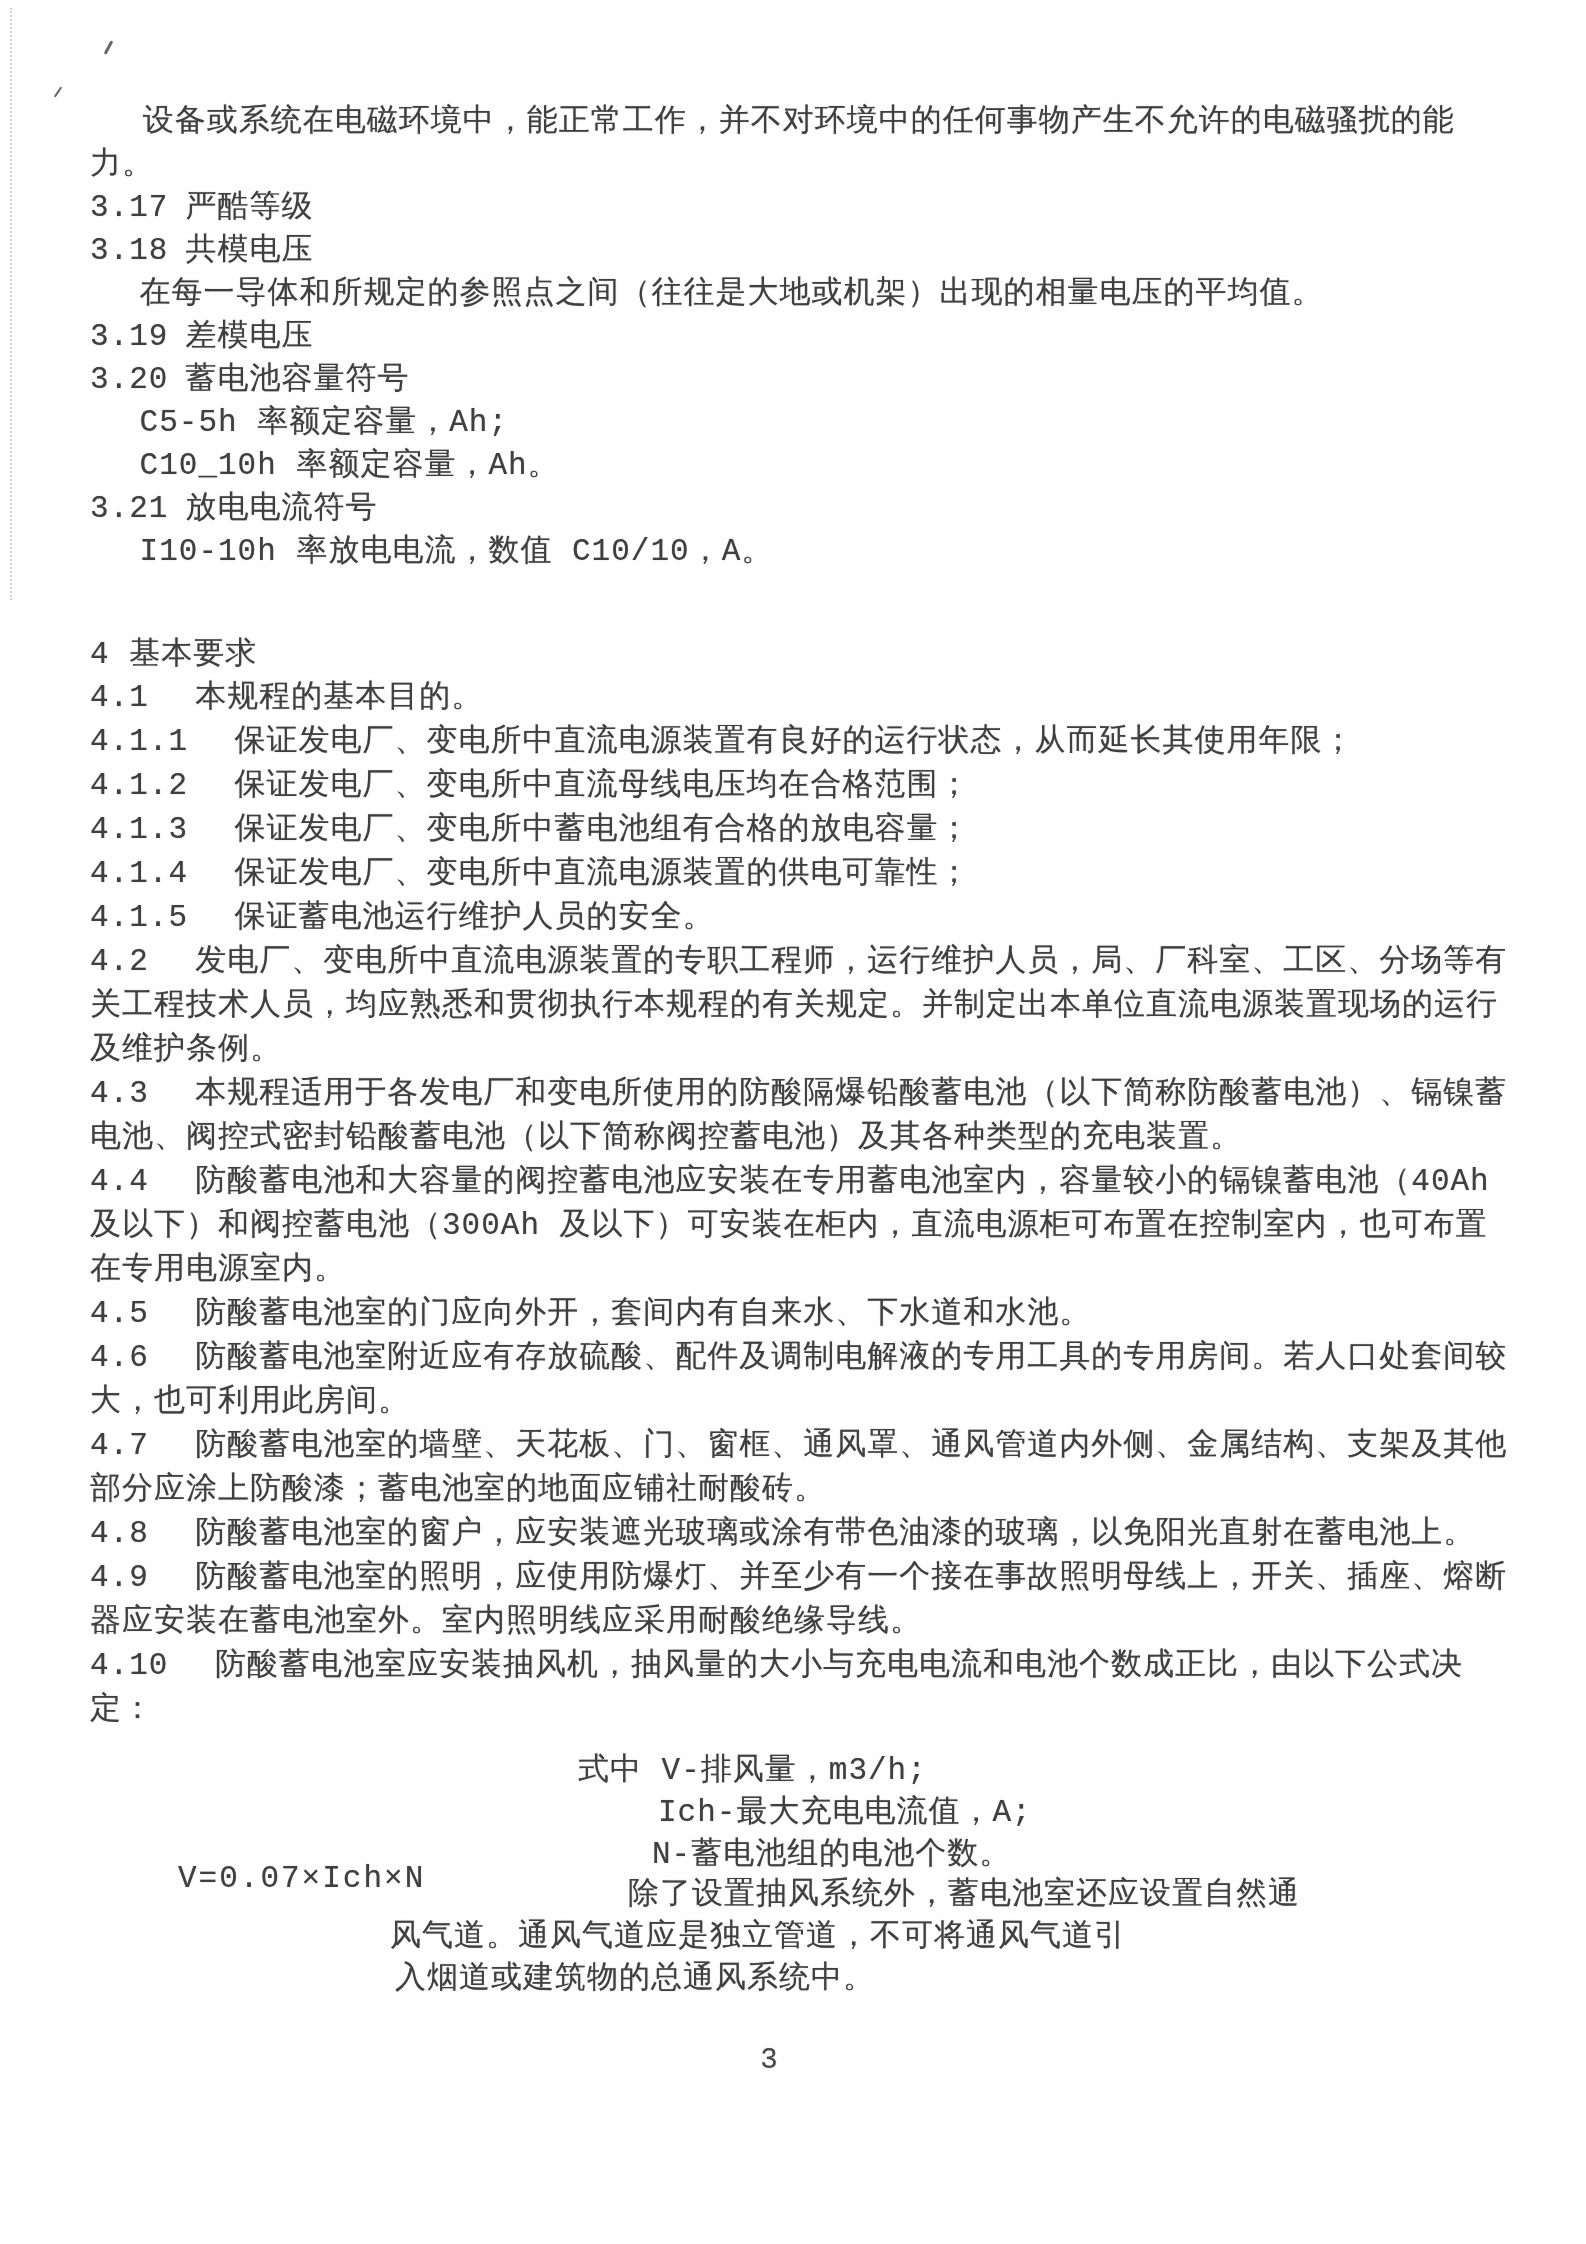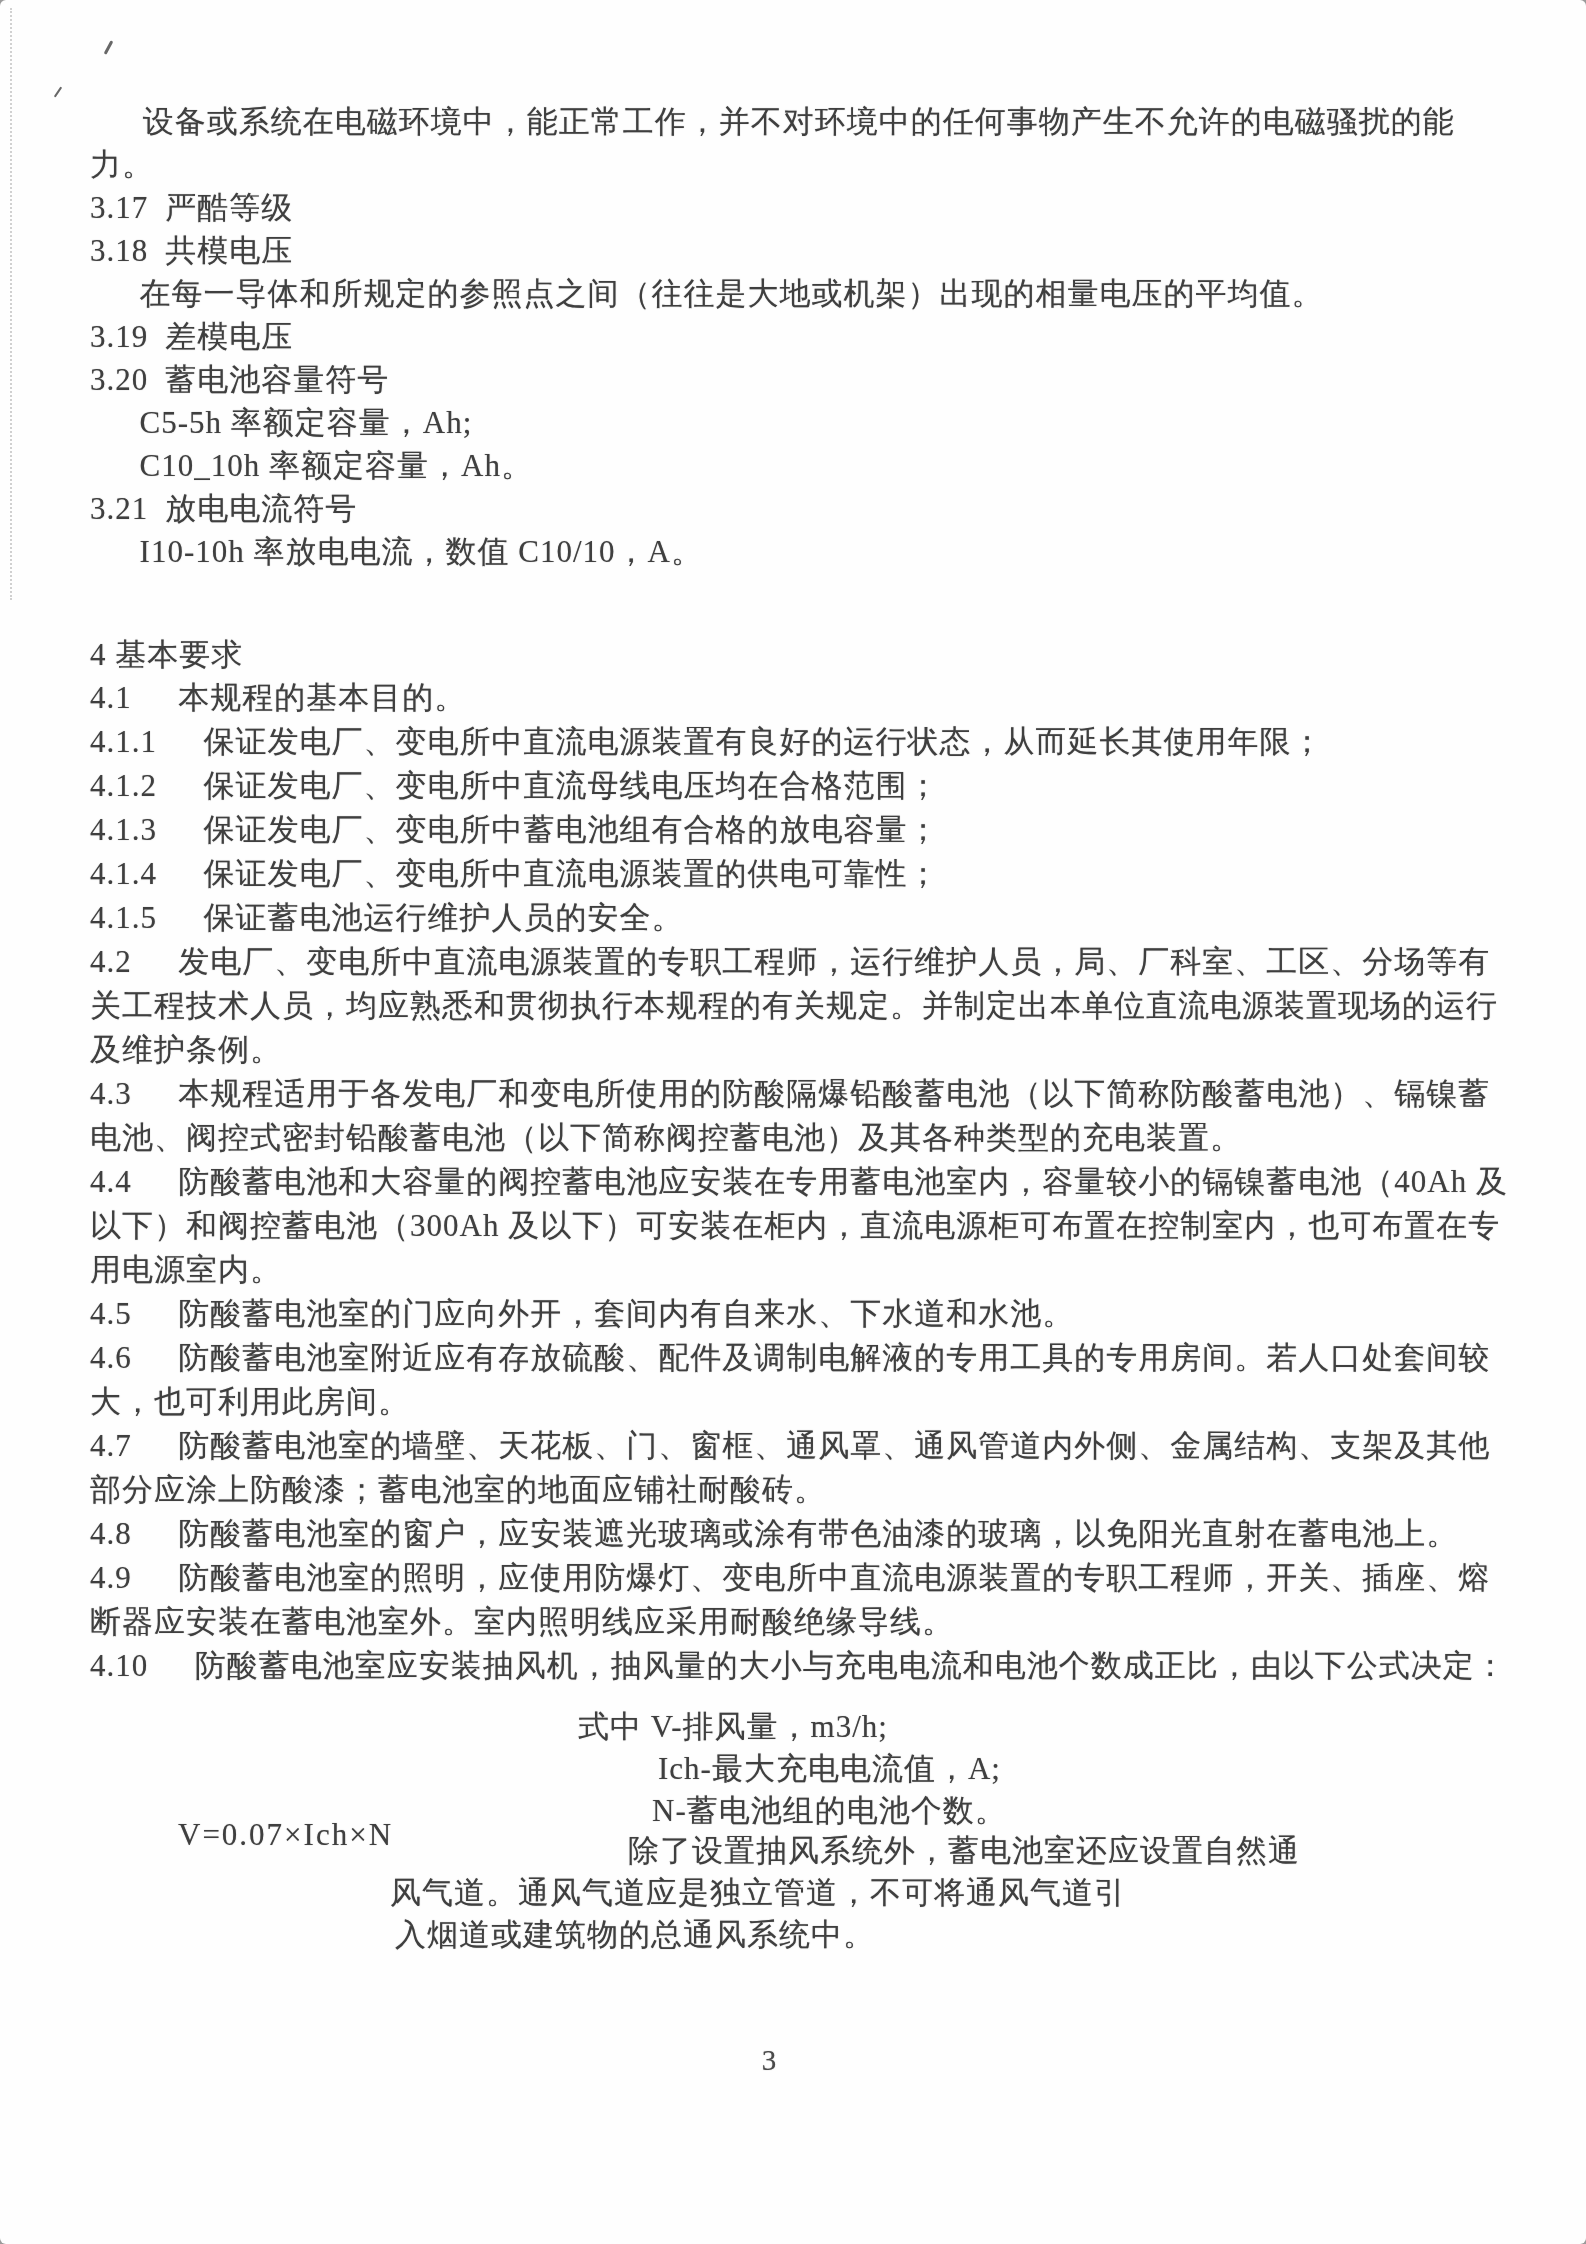--- a/index.html
+++ b/index.html
@@ -1,24 +1,23 @@
 <!DOCTYPE html>
 <html><head>
 <meta charset="utf-8">
 <style>
   html,body{margin:0;padding:0;background:#9a9a9a;}
   .page{
     position:relative;
     width:1586px;height:2244px;
     background:#fefefe;
     overflow:hidden;
-    font-family:Liberation Serif, serif;
+    font-family:Liberation Mono, monospace;
     color:#3f3f3f;
     text-shadow:0 0 1px rgba(75,75,75,.55);
-    border-radius:6px;
     -webkit-font-smoothing:antialiased;
   }
   .content{
     position:absolute;left:90px;top:100px;width:1422px;
     font-size:31px;letter-spacing:1px;line-height:43px;
   }
   .content p{margin:0;}
   .intro{text-indent:1.7em;}
   .def{padding-left:1.6em;}
   .term .num{margin-right:.55em;}
@@ -83,21 +82,21 @@
     <p class="clause"><span class="cnum">4.1.3</span><span>保证发电厂、变电所中蓄电池组有合格的放电容量；</span></p>
     <p class="clause"><span class="cnum">4.1.4</span><span>保证发电厂、变电所中直流电源装置的供电可靠性；</span></p>
     <p class="clause"><span class="cnum">4.1.5</span><span>保证蓄电池运行维护人员的安全。</span></p>
     <p class="clause"><span class="cnum">4.2</span><span>发电厂、变电所中直流电源装置的专职工程师，运行维护人员，局、厂科室、工区、分场等有关工程技术人员，均应熟悉和贯彻执行本规程的有关规定。并制定出本单位直流电源装置现场的运行及维护条例。</span></p>
     <p class="clause"><span class="cnum">4.3</span><span>本规程适用于各发电厂和变电所使用的防酸隔爆铅酸蓄电池（以下简称防酸蓄电池）、镉镍蓄电池、阀控式密封铅酸蓄电池（以下简称阀控蓄电池）及其各种类型的充电装置。</span></p>
     <p class="clause"><span class="cnum">4.4</span><span>防酸蓄电池和大容量的阀控蓄电池应安装在专用蓄电池室内，容量较小的镉镍蓄电池（40Ah 及以下）和阀控蓄电池（300Ah 及以下）可安装在柜内，直流电源柜可布置在控制室内，也可布置在专用电源室内。</span></p>
     <p class="clause"><span class="cnum">4.5</span><span>防酸蓄电池室的门应向外开，套间内有自来水、下水道和水池。</span></p>
     <p class="clause"><span class="cnum">4.6</span><span>防酸蓄电池室附近应有存放硫酸、配件及调制电解液的专用工具的专用房间。若人口处套间较大，也可利用此房间。</span></p>
     <p class="clause"><span class="cnum">4.7</span><span>防酸蓄电池室的墙壁、天花板、门、窗框、通风罩、通风管道内外侧、金属结构、支架及其他部分应涂上防酸漆；蓄电池室的地面应铺社耐酸砖。</span></p>
     <p class="clause"><span class="cnum">4.8</span><span>防酸蓄电池室的窗户，应安装遮光玻璃或涂有带色油漆的玻璃，以免阳光直射在蓄电池上。</span></p>
-    <p class="clause"><span class="cnum">4.9</span><span>防酸蓄电池室的照明，应使用防爆灯、变电所中直流电源装置的专职工程师，开关、插座、熔断器应安装在蓄电池室外。室内照明线应采用耐酸绝缘导线。</span></p>
+    <p class="clause"><span class="cnum">4.9</span><span>防酸蓄电池室的照明，应使用防爆灯、并至少有一个接在事故照明母线上，开关、插座、熔断器应安装在蓄电池室外。室内照明线应采用耐酸绝缘导线。</span></p>
     <p class="clause"><span class="cnum">4.10</span><span>防酸蓄电池室应安装抽风机，抽风量的大小与充电电流和电池个数成正比，由以下公式决定：</span></p>
 
     <div class="formula-area">
       <p class="fline f-where1">式中 V-排风量，m3/h;</p>
       <p class="fline f-where2">Ich-最大充电电流值，A;</p>
       <p class="fline f-where3">N-蓄电池组的电池个数。</p>
       <p class="fline f-eq">V=0.07×Ich×N</p>
       <p class="fline f-note1">除了设置抽风系统外，蓄电池室还应设置自然通</p>
       <p class="fline f-note3">入烟道或建筑物的总通风系统中。</p>
       <p class="fline f-note2">风气道。通风气道应是独立管道，不可将通风气道引</p>

